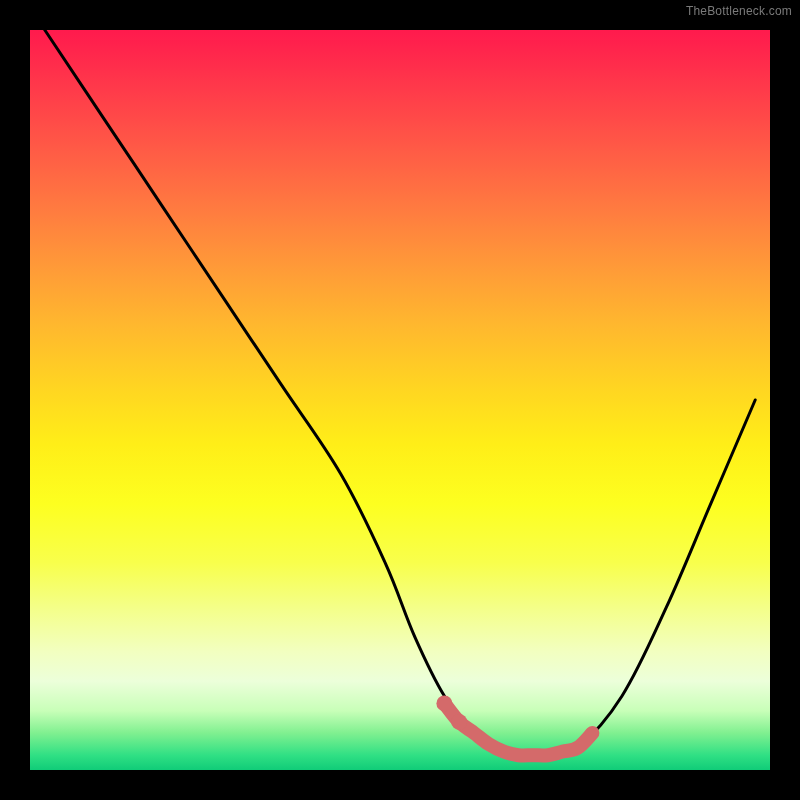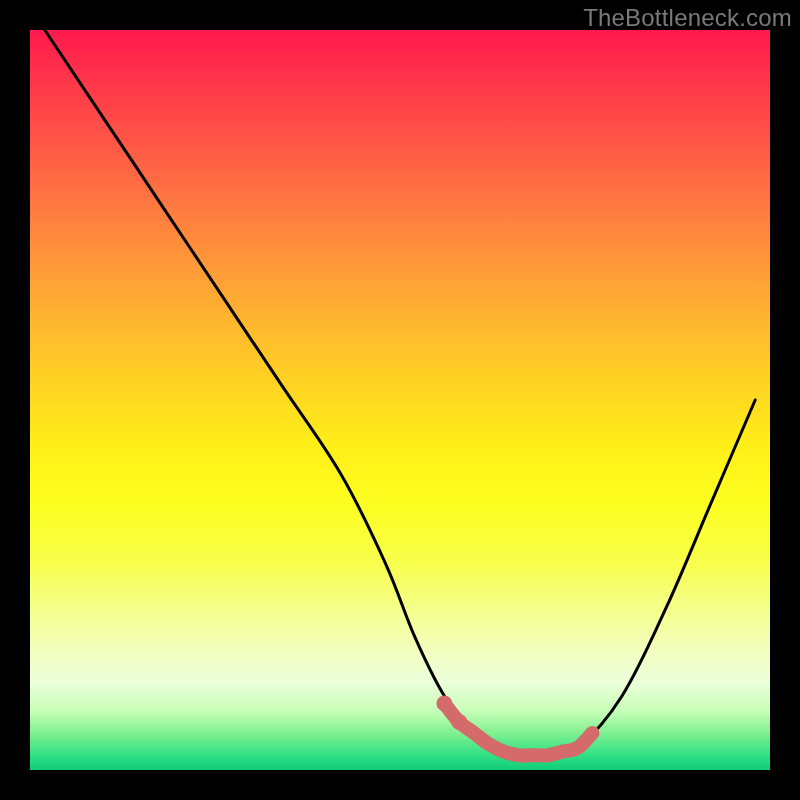--- a/index.html
+++ b/index.html
@@ -43,21 +43,21 @@
       #80f090 95%,
       #30e084 98%,
       #10cc78 100%
     );
   }
   .watermark {
     position: absolute;
     top: 4px;
     right: 8px;
     color: #7a7a7a;
-    font-size: 24px;
+    font-size: 12px;
     font-weight: 500;
     letter-spacing: 0.2px;
     user-select: none;
   }
   svg.curve {
     position: absolute;
     left: 0;
     top: 0;
     width: 740px;
     height: 740px;

